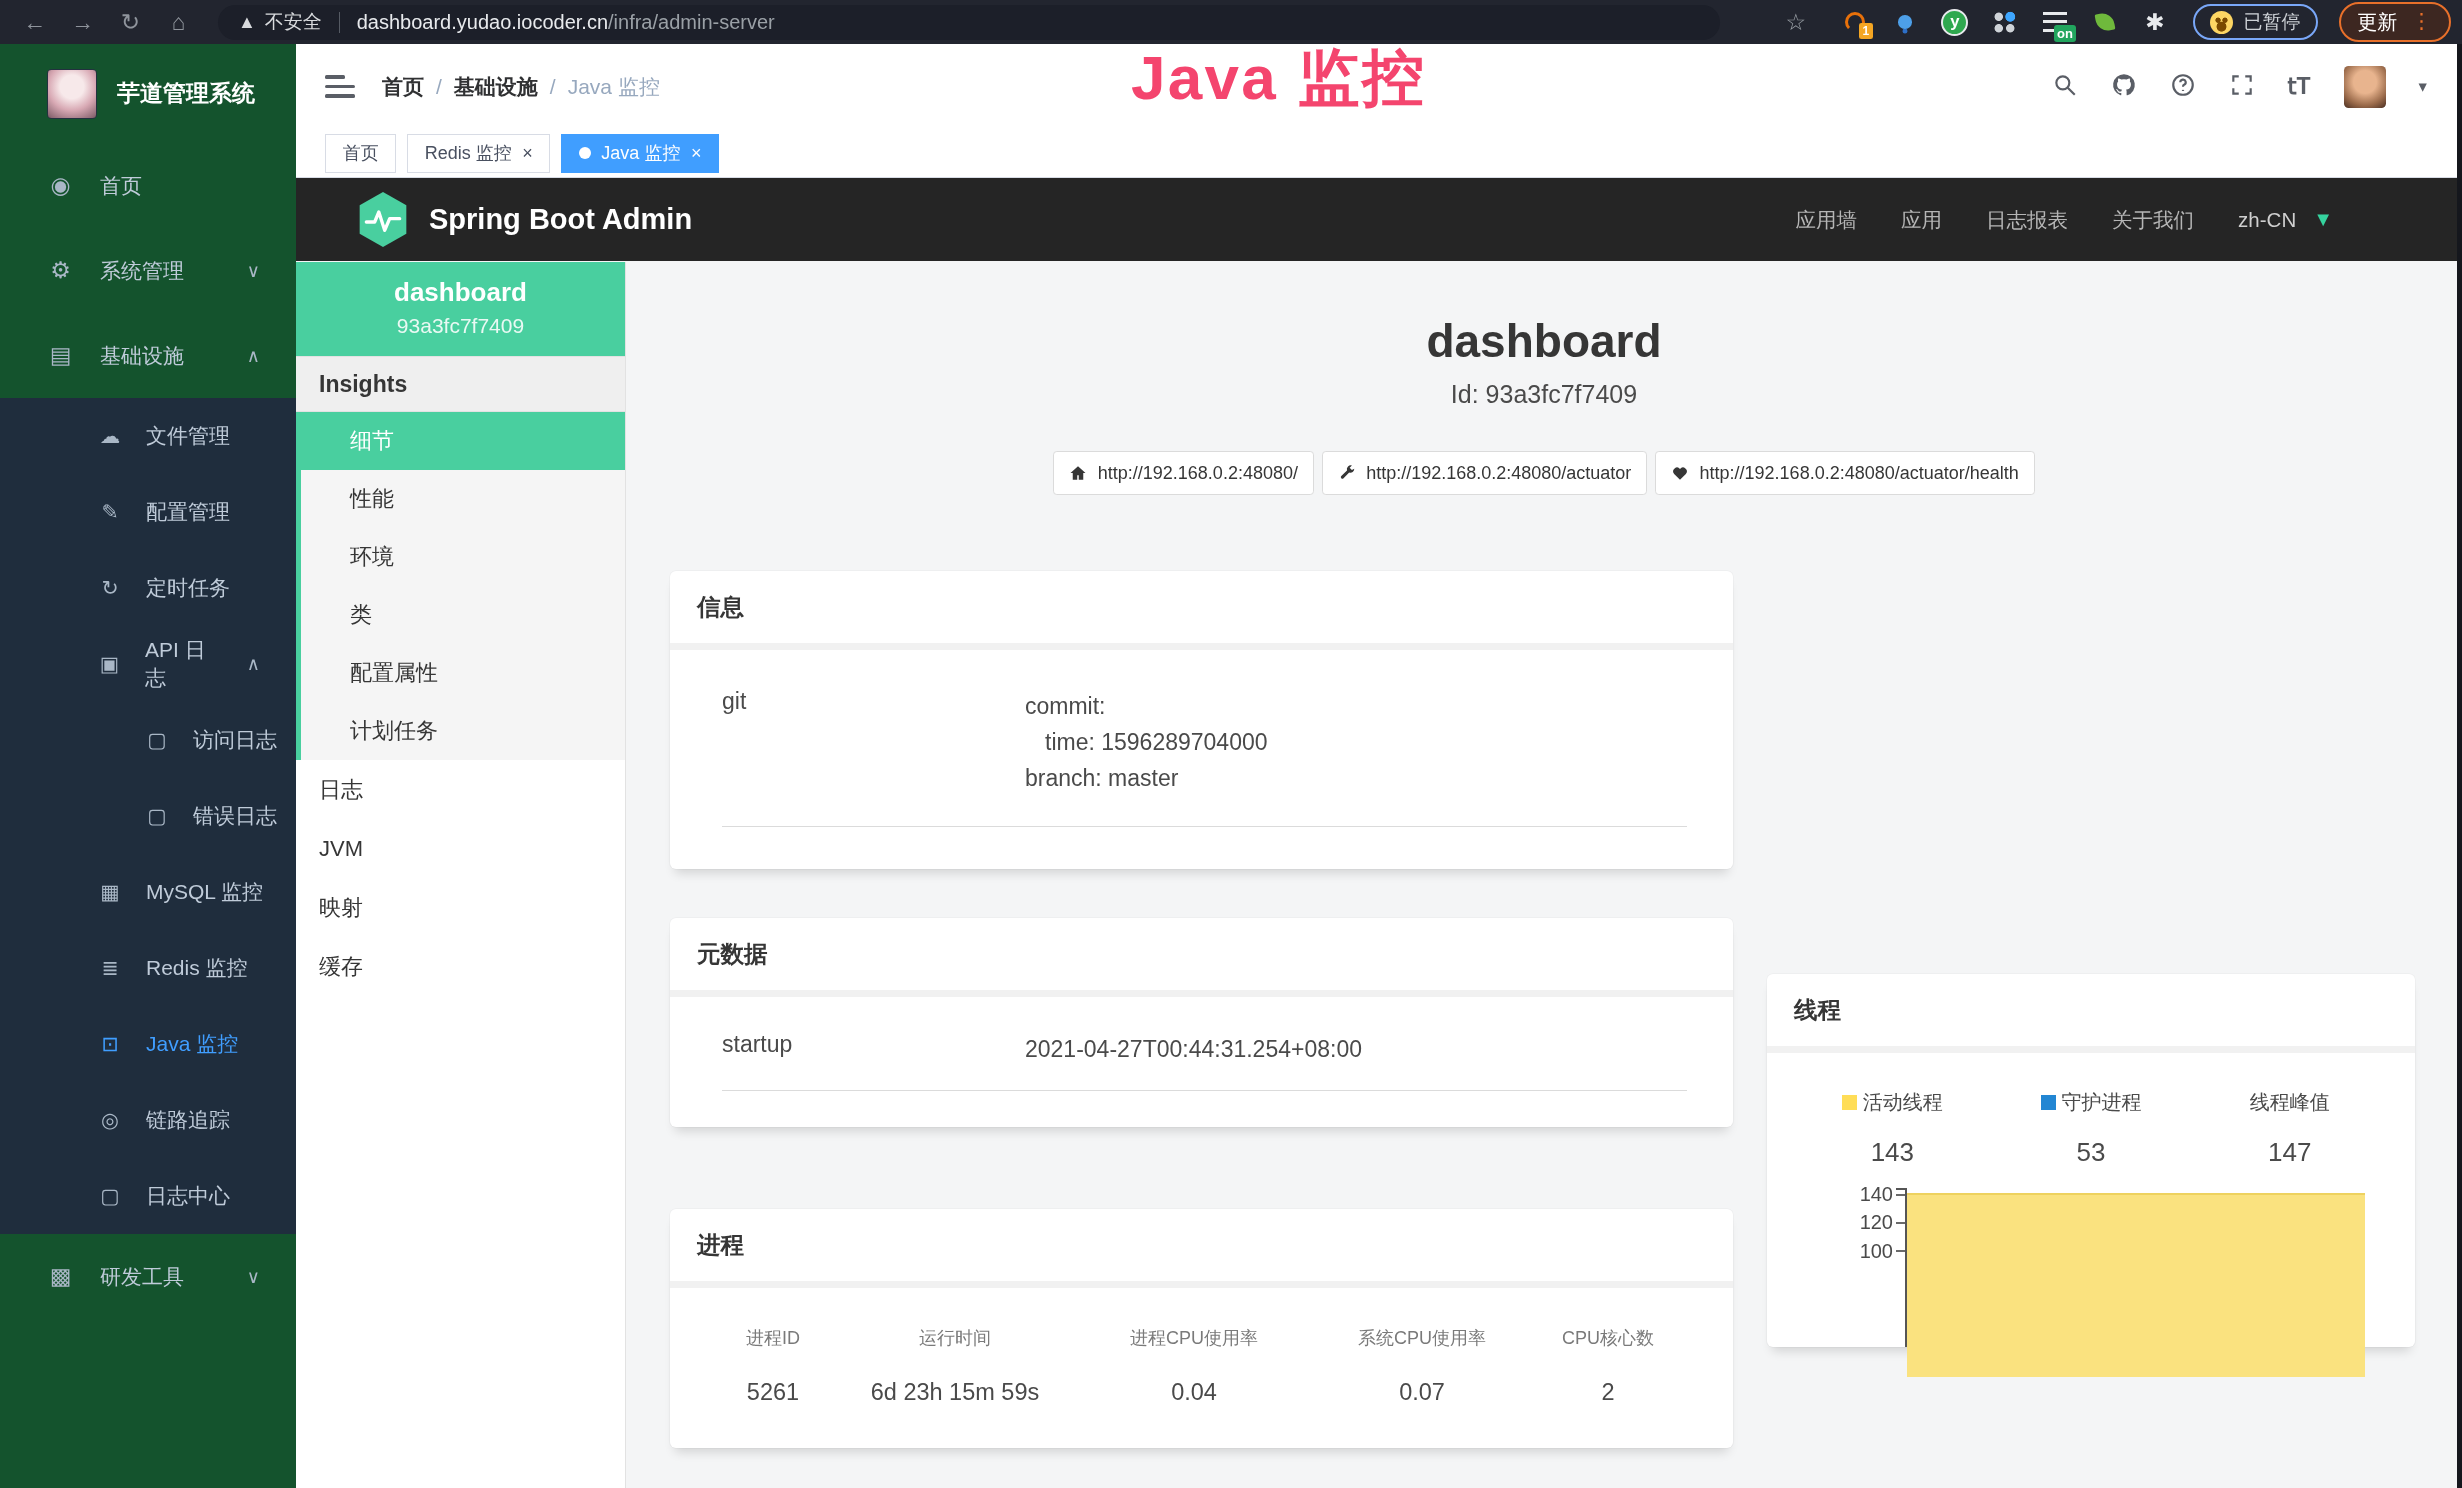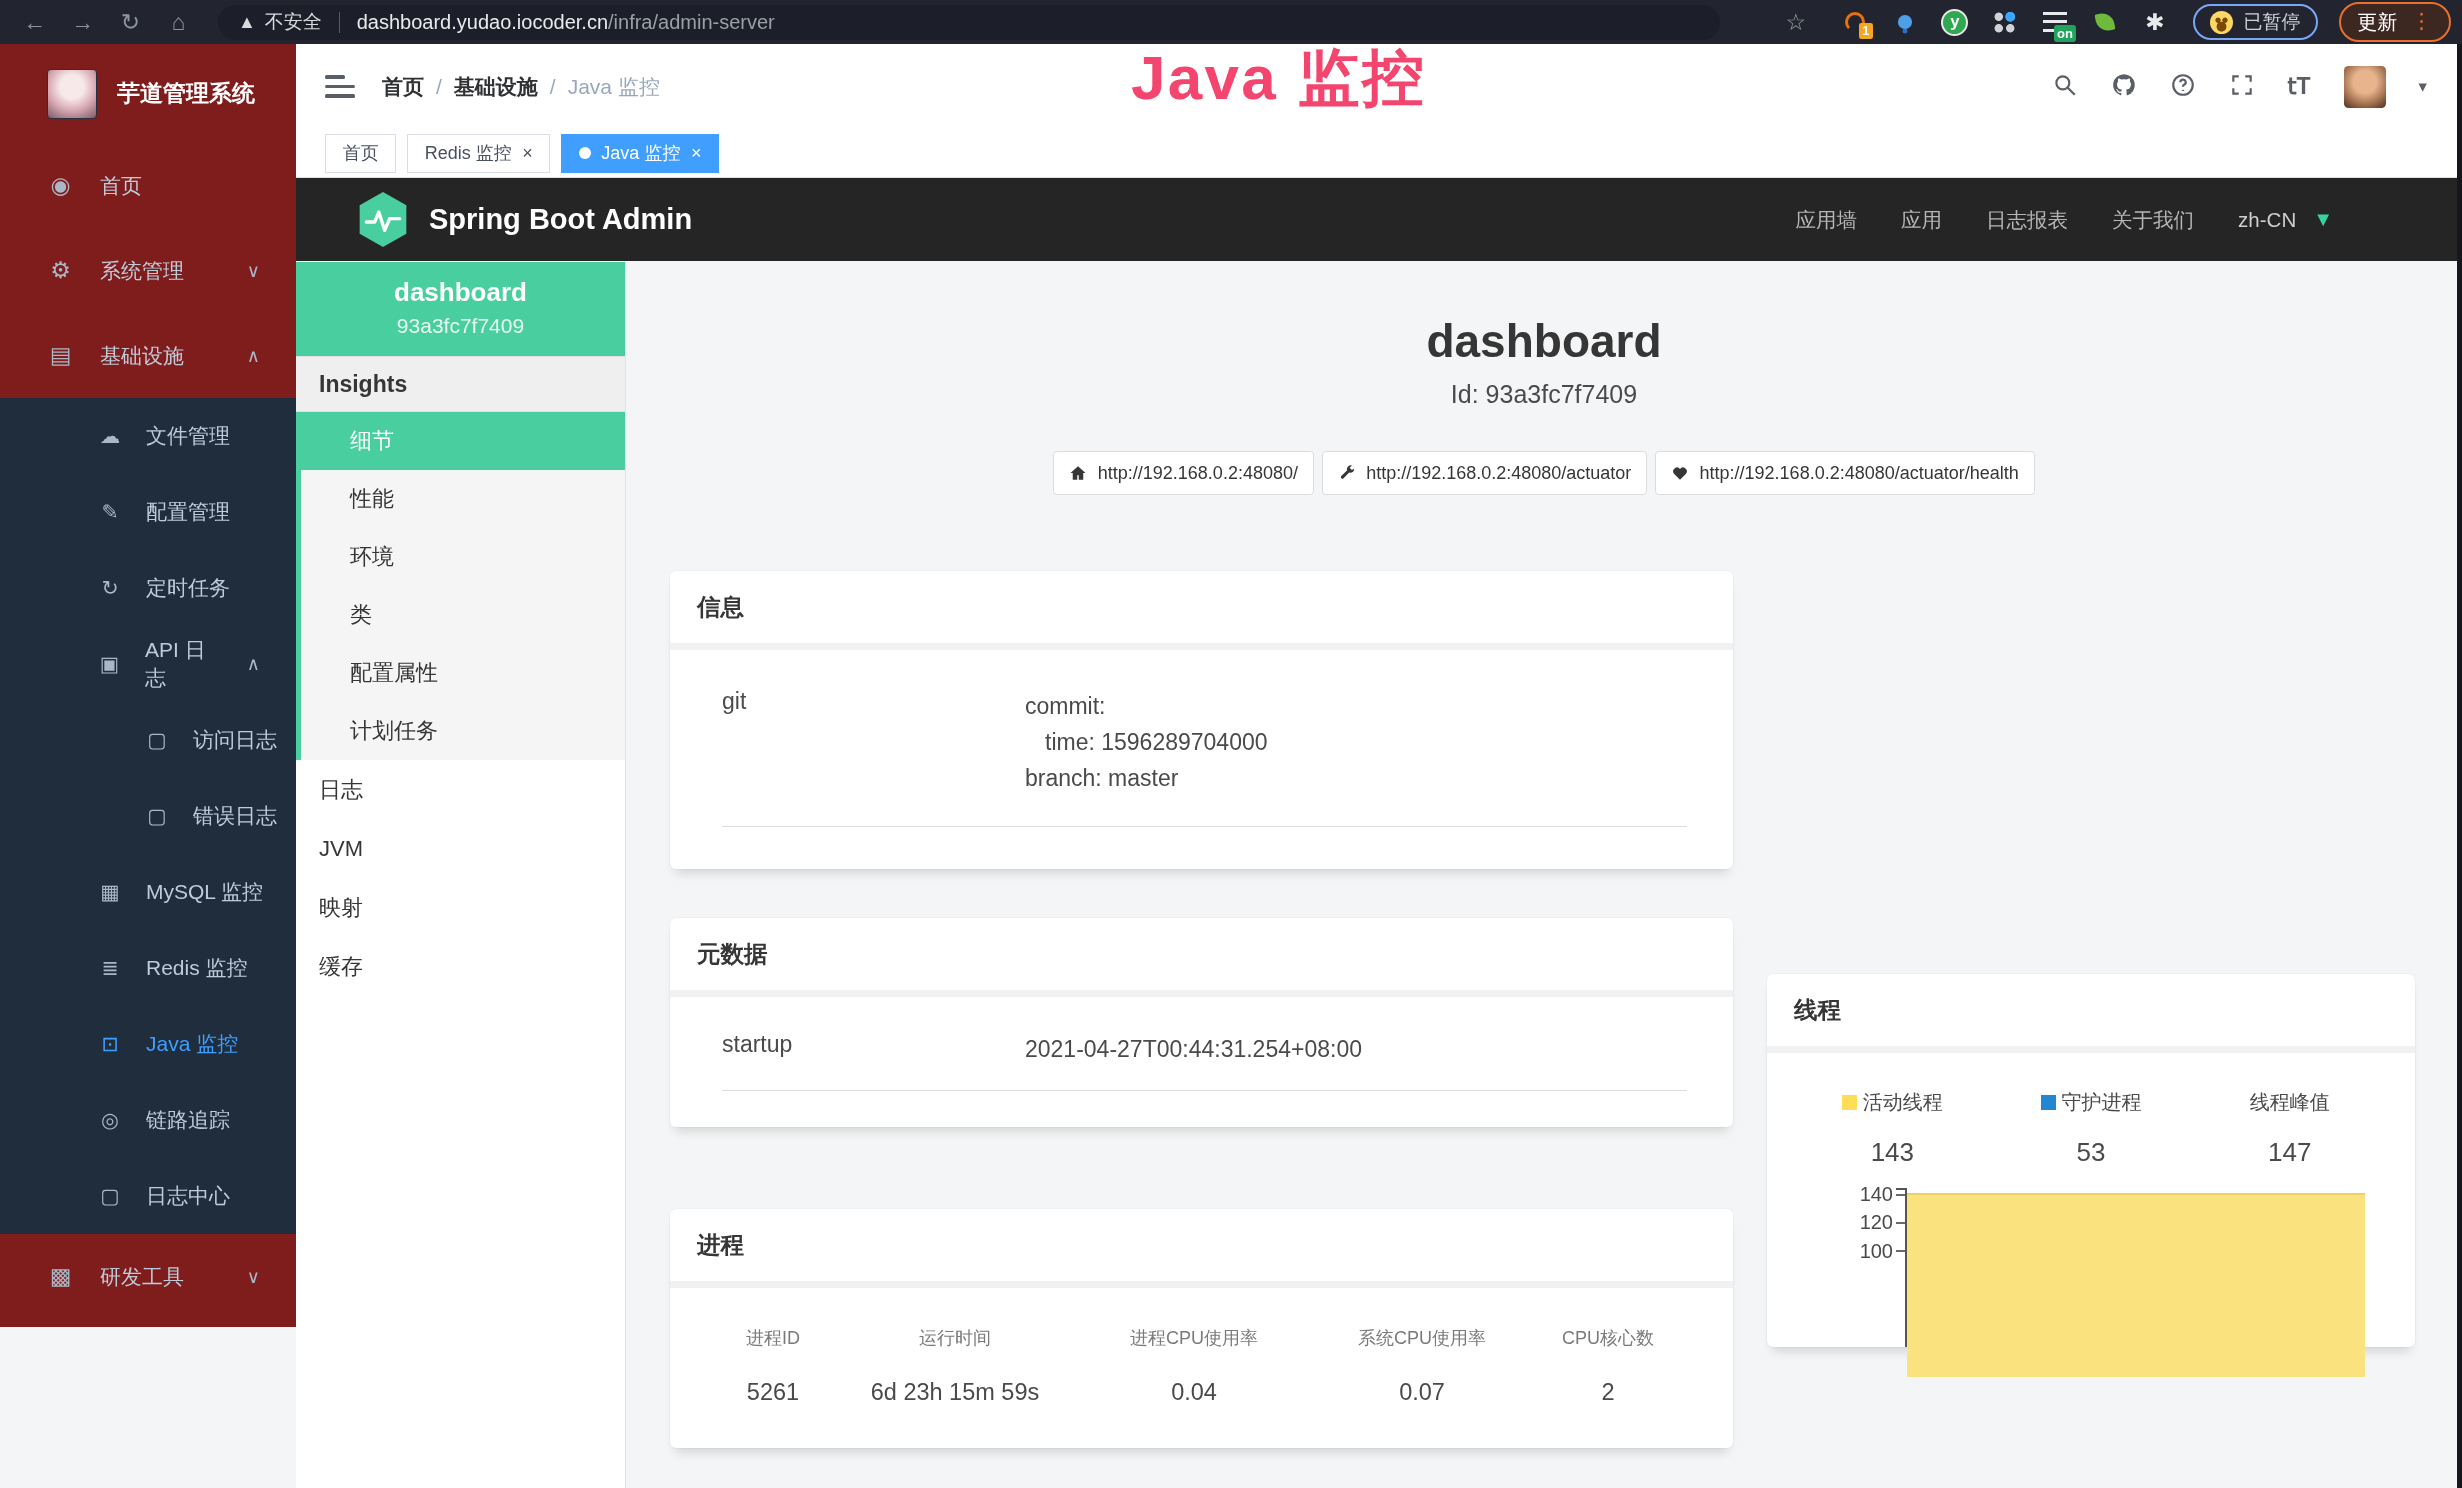--- a/index.html
+++ b/index.html
@@ -50,22 +50,22 @@
     border-radius:20px; padding:3px 15px; margin-left:23px; color:#cdd1d6; font-size:19px; }
   .face { width:23px; height:23px; border-radius:50%; background:#fdd663;
     background-image:radial-gradient(circle at 35% 40%, #7a4a00 2.3px, transparent 3px),
                      radial-gradient(circle at 65% 40%, #7a4a00 2.3px, transparent 3px),
                      radial-gradient(circle at 50% 68%, #7a4a00 4.6px, transparent 5.3px); }
   .update-pill { display:flex; gap:13.7px; border:2.3px solid #e8702a;
     background:#3d2721; border-radius:20px; padding:4.6px 16.7px; margin:0 10.6px 0 21px;
     color:#fff; font-size:20px; }
   .update-dots { color:#e8702a; font-size:21px; letter-spacing:0.8px; }
   
-  .sidebar { position:absolute; left:0; top:44px; width:296px; height:1283px;
-    background:#7f1d1d; color:#bfcbd9; font-size:21px; }
+  .sidebar { position:absolute; left:0; top:44px; width:296px; height:1445px;
+    background:#14532d; color:#bfcbd9; font-size:21px; }
   .logo-row { height:99px; display:flex; align-items:center; gap:20px; padding-left:47px; }
   .app-logo { width:50px; height:50px; border-radius:4.6px;
     background:radial-gradient(circle at 50% 35%, #f7e9ea 30%, #d8a9b4 60%, #7d5a66 100%);
     border:1.5px solid #233140; }
   .logo-title { color:#fff; font-size:23px; font-weight:bold; }
   .menu-item { height:85px; display:flex; align-items:center; padding-left:47px; gap:26px; }
   .menu-item .mi { width:27px; text-align:center; font-size:23px; color:#a9b7c6; }
   .chev { margin-left:auto; margin-right:36px; font-size:18px; color:#a9b7c6; }
   .submenu { background:#1f2d3d; }
   .sub-item { height:76px; display:flex; align-items:center; padding-left:97px; gap:23px; }

